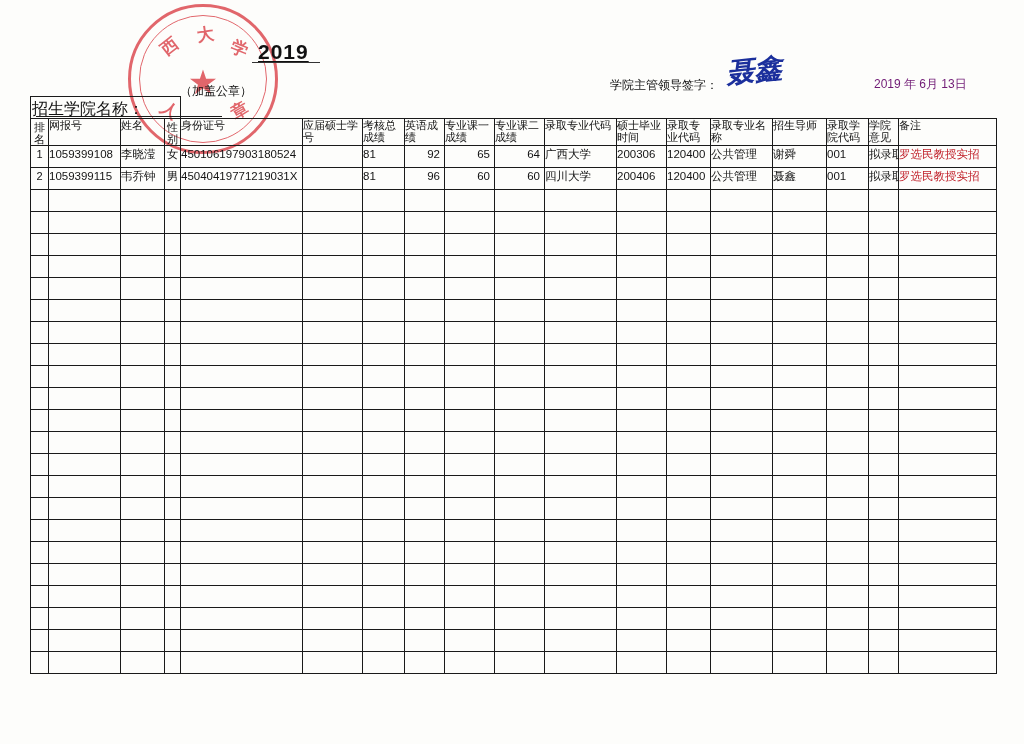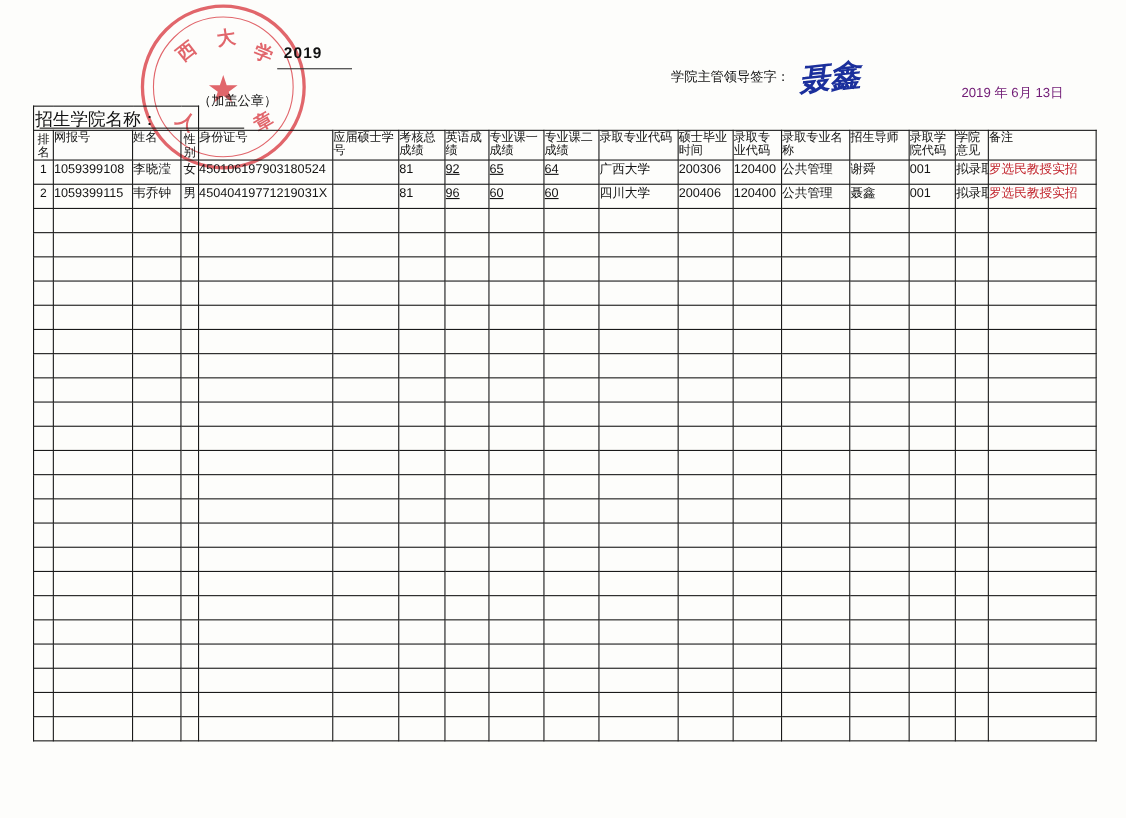--- a/index.html
+++ b/index.html
@@ -19,24 +19,25 @@
   .page {
     position: absolute;
     left: 0; top: 0;
     width: 1024px;
     height: 744px;
     background: #fdfdfb;
   }
   .title-year {
     position: absolute;
     left: 258px; top: 40px;
-    font-size: 14px;
+    font-size: 21px;
     font-weight: bold;
     color: #111;
     letter-spacing: 1px;
+    text-decoration: underline;
   }
   .title-year-underline {
     position: absolute;
     left: 252px; top: 62px;
     width: 68px;
     height: 1px;
     background: #333;
   }
   .title-main {
     position: absolute;
@@ -91,21 +92,21 @@
   .stamp-note {
     position: absolute;
     left: 180px; top: 83px;
     font-size: 12px;
     color: #111;
   }
 
   
   .leader-sign-label {
     position: absolute;
-    left: 610px; top: 62px;
+    left: 610px; top: 77px;
     font-size: 12px;
     color: #111;
     white-space: nowrap;
   }
   .leader-signature {
     position: absolute;
     left: 726px; top: 52px;
     font-size: 28px;
     color: #1b2f9c;
     font-family: "DejaVu Serif", serif;
@@ -179,21 +180,21 @@
     padding: 2px 0 0 0;
     line-height: 12px;
   }
   .cell {
     padding: 2px 3px 0 3px;
     font-size: 11.5px;
     line-height: 16px;
     white-space: nowrap;
     overflow: hidden;
   }
-  .cell.num { text-align: left; padding-right: 4px; text-decoration: underline; }
+  .cell.num { text-align: right; padding-right: 4px; }
   .cell.ctr { text-align: center; }
   .data-row td { height: 22px; }
   .blank-row td { height: 27px; }
   .red { color: #c01f28; }
   .ink { color: #141414; margin-left: 19px; }
 
   .idx { text-align: center; font-size: 11px; padding-top: 4px; }
 </style>
 </head>
 <body>

